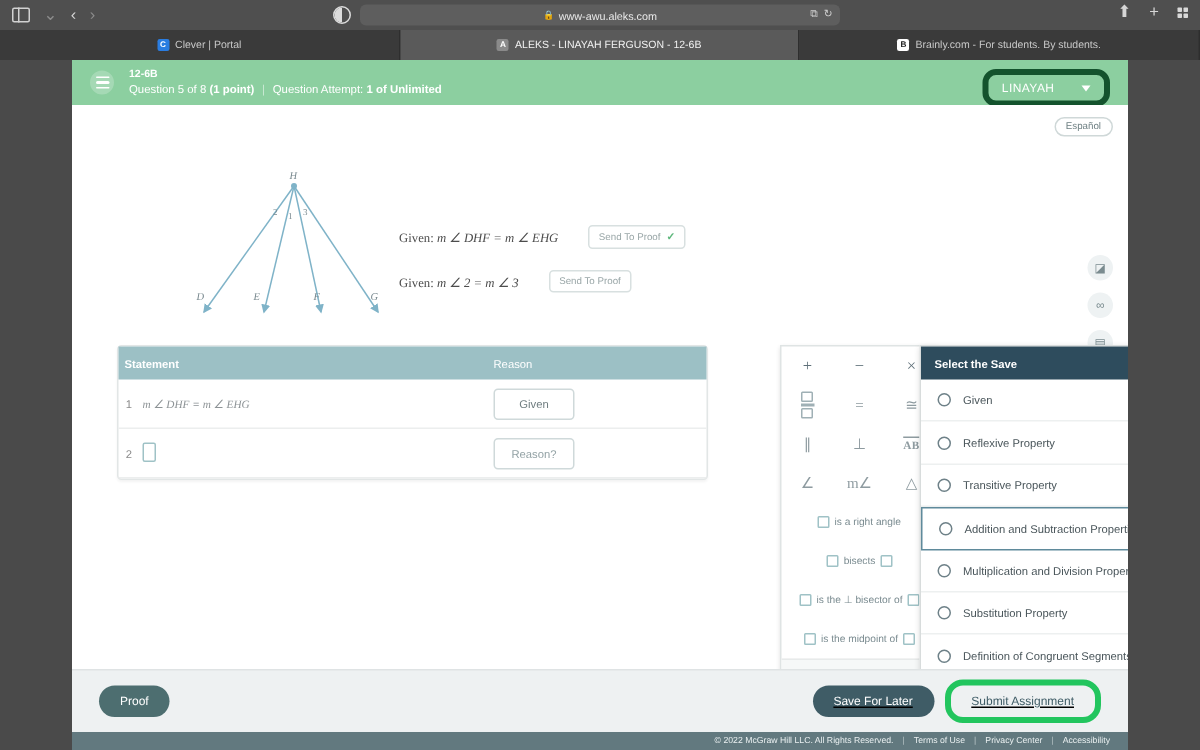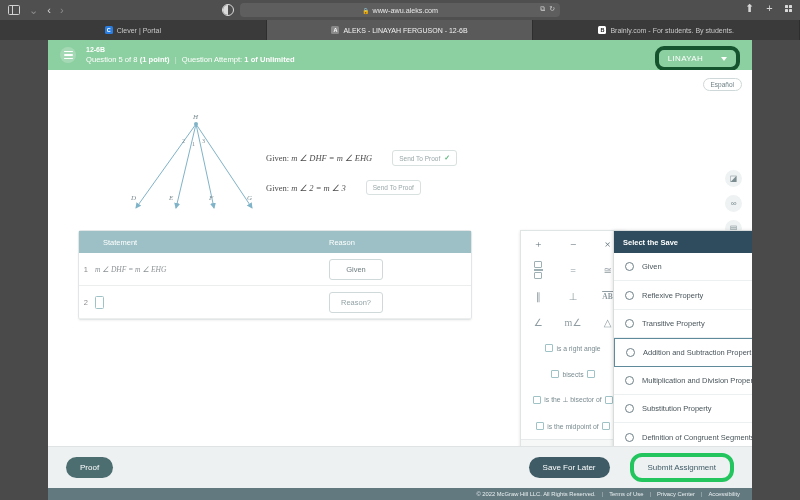--- a/index.html
+++ b/index.html
@@ -94,21 +94,21 @@
   .tool-rail{position:absolute;right:10px;top:100px;display:flex;flex-direction:column;gap:8px;align-items:center;}
   .tool-ic{width:17px;height:17px;border-radius:50%;background:#eef2f3;display:flex;align-items:center;
            justify-content:center;color:#7b8c90;font-size:8px;position:relative;}
 
   
   .proof-card{
     position:absolute;left:30px;top:160px;width:392px;background:#fff;
     border:1px solid #e2e6e6;border-radius:3px;box-shadow:0 1px 2px rgba(0,0,0,.05);
   }
   .proof-head{display:flex;background:#9cc0c5;color:#ffffff;font-size:7.5px;height:22px;align-items:center;}
-  .col-stmt{flex:1;padding-left:24px;box-sizing:border-box;}
+  .col-stmt{flex:1;padding-left:4px;box-sizing:border-box;font-weight:bold;}
   .col-reason{width:150px;padding-left:8px;box-sizing:border-box;}
   .proof-row{display:flex;align-items:center;min-height:32px;border-bottom:1px solid #eceeee;}
   .row-num{width:16px;text-align:right;font-size:7.5px;color:#8b8b8b;padding-right:7px;box-sizing:border-box;}
   .row-stmt{flex:1;font-family:"Liberation Serif",serif;font-style:italic;font-size:7.5px;color:#8d9396;}
   .stmt-holder{flex:1;}
   .empty-box{display:inline-block;width:7px;height:11px;border:1px solid #9fc2c6;border-radius:1.5px;vertical-align:middle;}
   .reason-cell{width:150px;padding-left:8px;box-sizing:border-box;}
   .reason-btn{
     display:inline-flex;align-items:center;justify-content:center;
     border:1px solid #cfd9da;border-radius:3px;background:#fff;color:#6e7c7f;
@@ -160,21 +160,21 @@
   }
   .rule-item.focused{border:1.3px solid #5f8a9b;}
   .radio{width:7px;height:7px;border:1.2px solid #6e8188;border-radius:50%;flex:none;}
 
   
   .action-bar{
     position:absolute;left:0;bottom:12px;width:100%;height:42px;background:#eef1f2;
     border-top:1px solid #dfe3e4;display:flex;align-items:center;padding:0 18px;box-sizing:border-box;
   }
   .check-btn{background:#4d6e70;color:#fff;font-size:8px;border-radius:12px;padding:6px 14px;}
-  .right-actions{margin-left:auto;display:flex;gap:20px;align-items:center;}
+  .right-actions{margin-left:auto;display:flex;gap:7px;align-items:center;text-decoration:underline;}
   .save-btn{background:#3f5c66;color:#fff;font-size:8px;border-radius:12px;padding:6px 14px;}
   .submit-btn{background:#eef1f2;color:#3f5c66;font-size:8px;border-radius:12px;padding:6px 14px;border:4px solid #22c55e;}
   .copyright{
     position:absolute;left:0;bottom:0;width:100%;height:12px;background:#62797f;color:#eaf0f1;
     display:flex;align-items:center;justify-content:flex-end;gap:6px;padding-right:12px;box-sizing:border-box;font-size:5.8px;
   }
   .copyright span.sep{opacity:.6;}
 </style>
 </head>
 <body>

